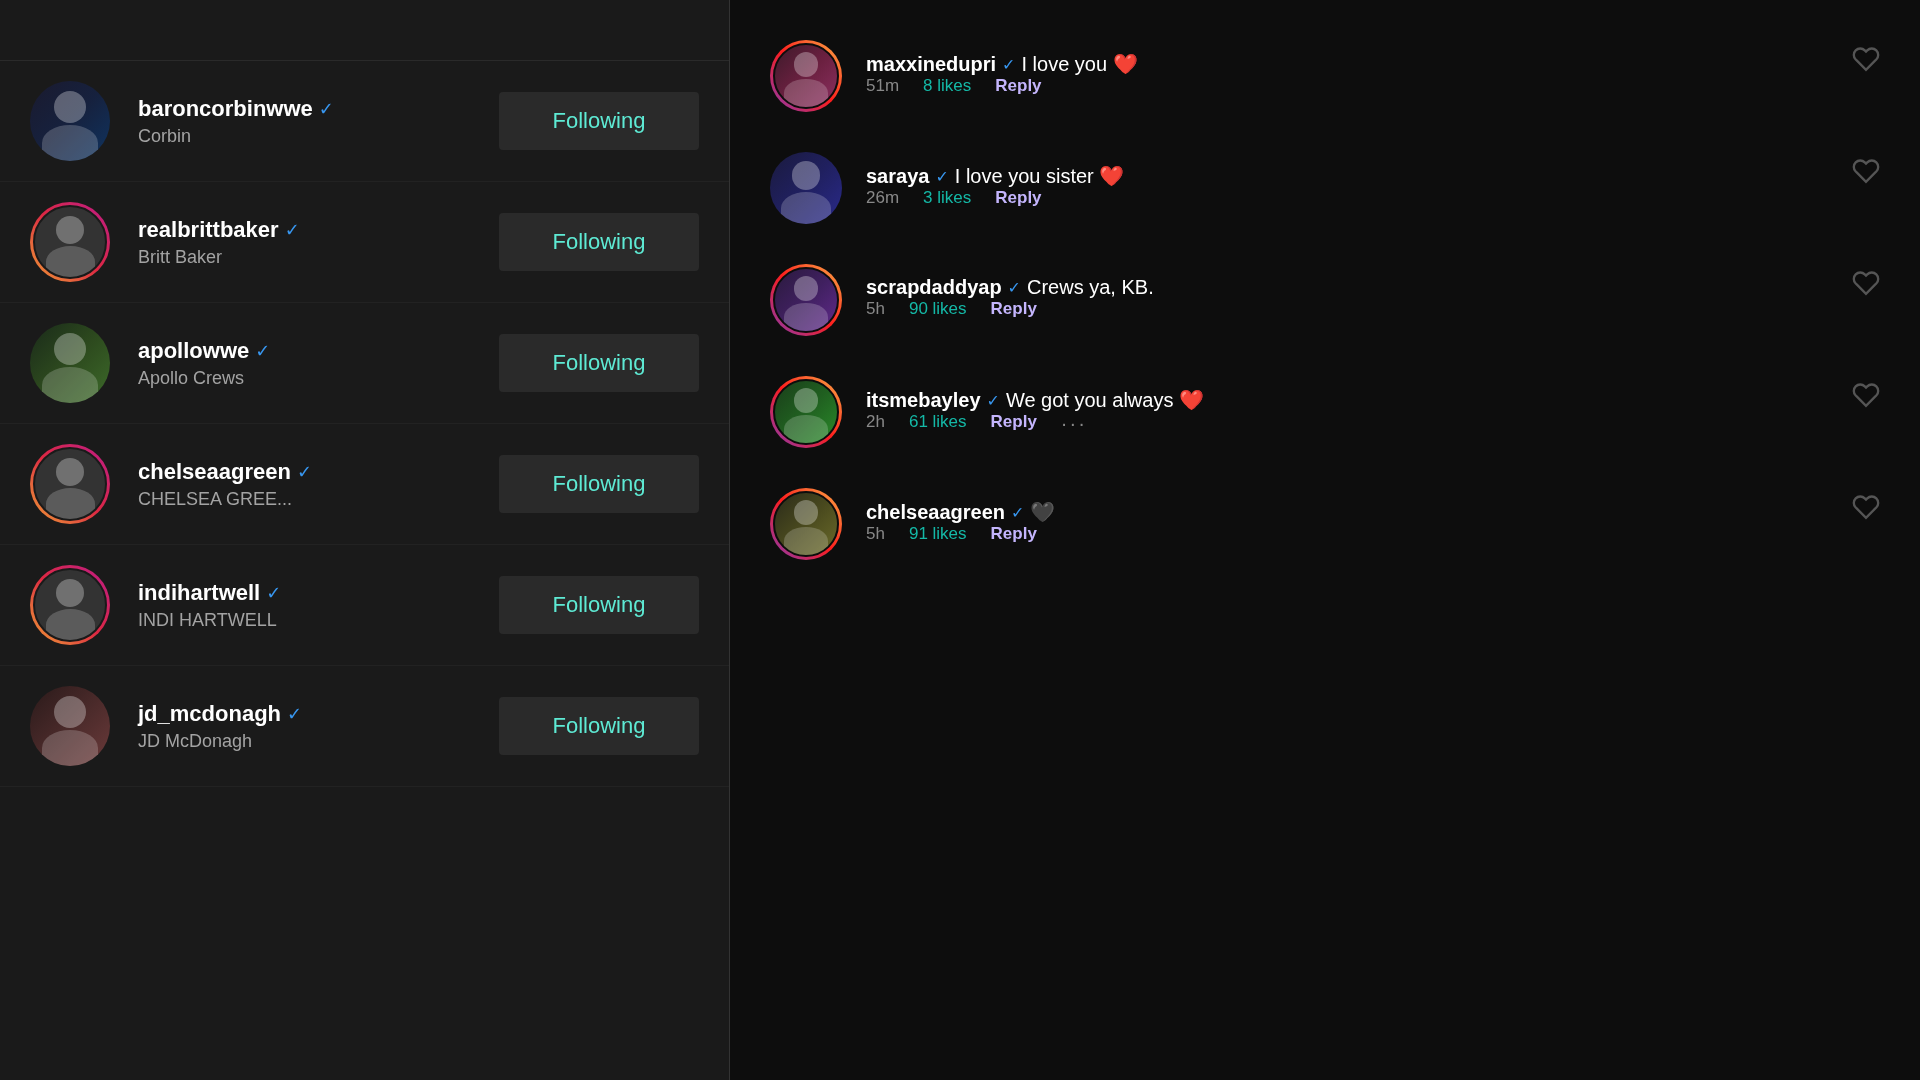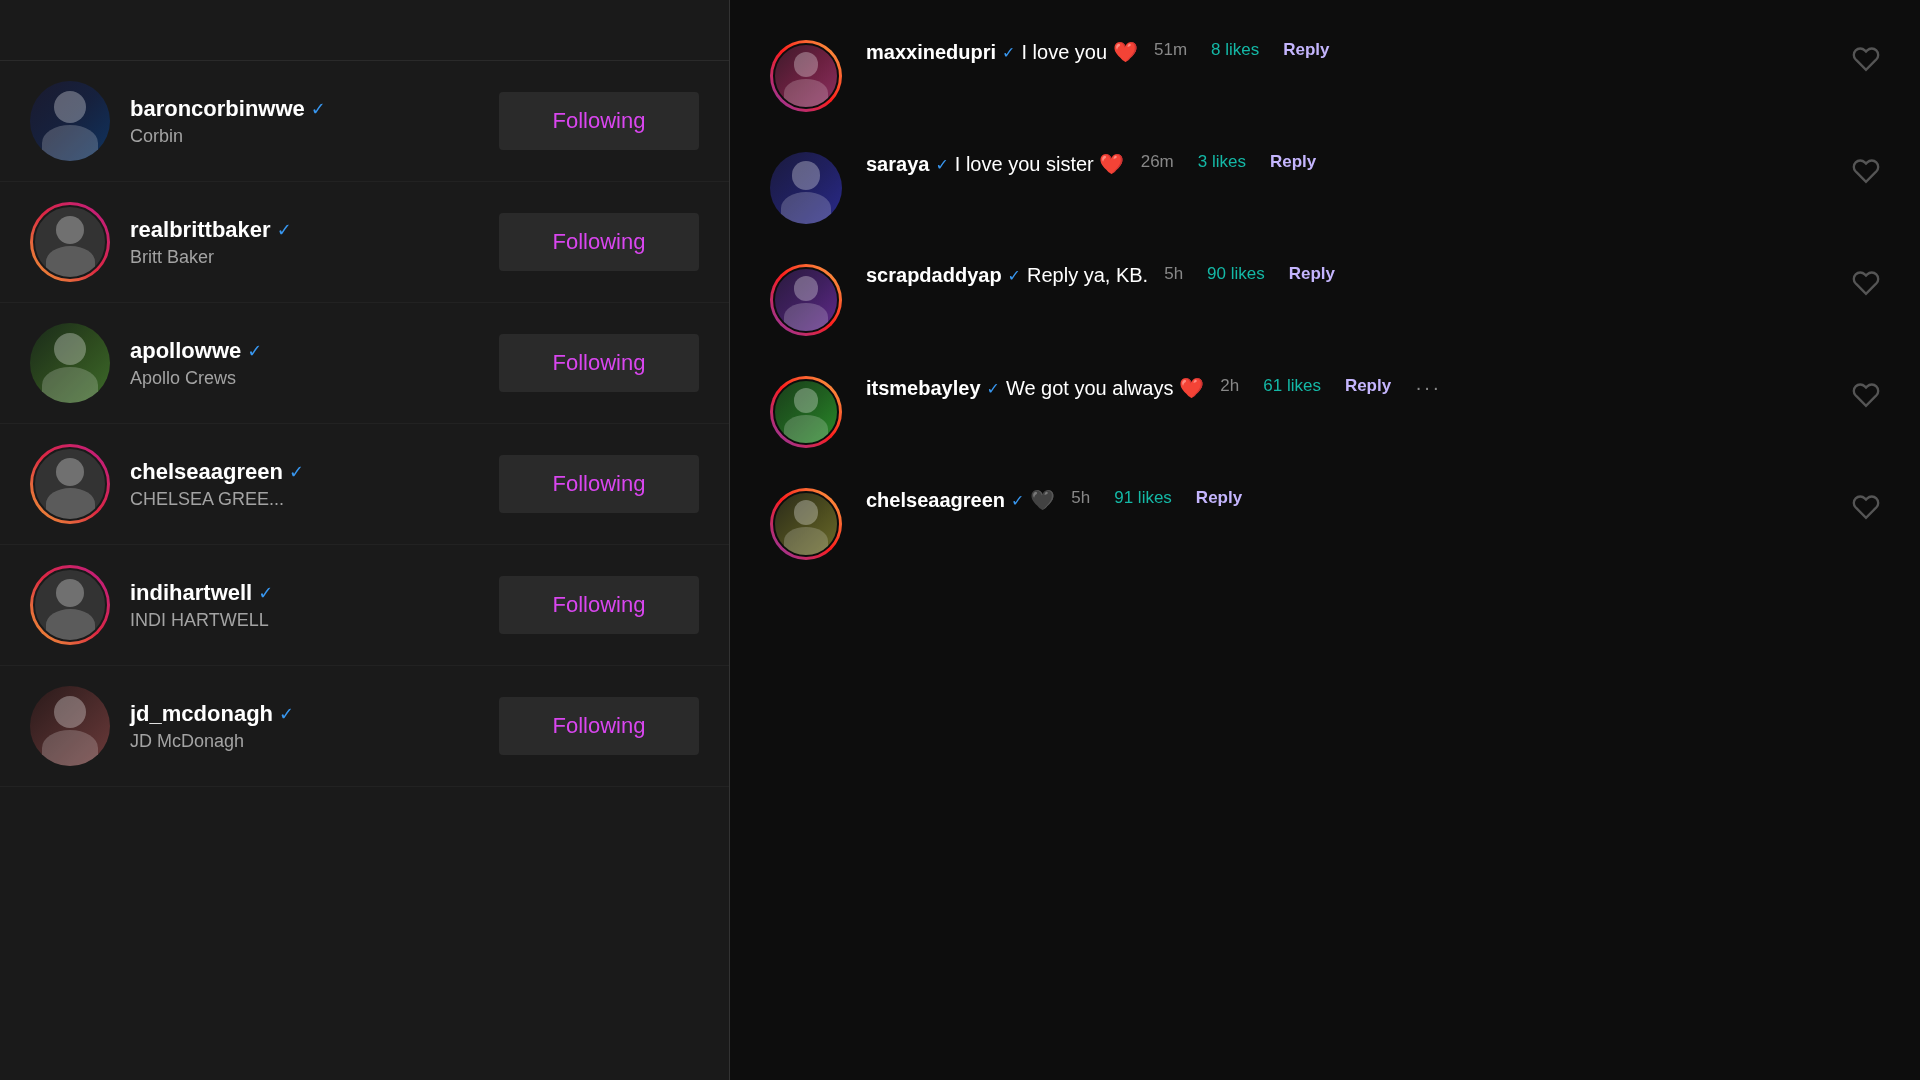--- a/index.html
+++ b/index.html
@@ -101,20 +101,21 @@
     .av-apollo { background: linear-gradient(135deg, #1a2a1a, #2d4a1e, #3d6b2a); }
     .av-chelsea { background: linear-gradient(135deg, #2a2a1a, #4a4a1e, #6b6b2a); }
     .av-indi { background: linear-gradient(135deg, #1a1a2a, #2a2a4a, #3a3a6b); }
     .av-jd { background: linear-gradient(135deg, #2a1a1a, #4a2a2a, #6b3a3a); }
 
     .user-info {
       flex: 1;
       display: flex;
       flex-direction: column;
       gap: 4px;
+      margin-left: 8px;
     }
 
     .username-row {
       display: flex;
       align-items: center;
       gap: 6px;
     }
 
     .username {
       color: #fff;
@@ -127,21 +128,21 @@
       font-size: 18px;
     }
 
     .display-name {
       color: #a3a3a3;
       font-size: 18px;
     }
 
     .following-btn {
       background: #2a2a2a;
-      color: #d946ef;
+      color: #5eead4;
       border: none;
       border-radius: 4px;
       padding: 16px 40px;
       font-size: 22px;
       font-weight: 500;
       cursor: pointer;
       white-space: nowrap;
       min-width: 200px;
     }
 
@@ -182,22 +183,23 @@
       width: 72px;
       height: 72px;
       border-radius: 50%;
       flex-shrink: 0;
       overflow: hidden;
     }
 
     .comment-body {
       flex: 1;
       display: flex;
-      flex-direction: row;
-      gap: 16px;
+      flex-direction: column;
+      gap: 0;
+      margin-top: 12px;
     }
 
     .comment-text-row {
       display: flex;
       align-items: center;
       flex-wrap: wrap;
       gap: 6px;
     }
 
     .comment-username {
@@ -485,21 +487,21 @@
           <div class="person-shape">
             <div class="person-head"></div>
             <div class="person-body"></div>
           </div>
         </div>
       </div>
     <div class="comment-body">
       <div class="comment-text-row">
         <span class="comment-username">scrapdaddyap</span>
         <span class="comment-verified">✓</span>
-        <span class="comment-text">Reply ya, KB.</span>
+        <span class="comment-text">Crews ya, KB.</span>
 
       </div>
       <div class="comment-meta">
         <span class="comment-time">5h</span>
         <span class="comment-likes-count">90 likes</span>
         <span class="comment-reply">Reply</span>
 
       </div>
     </div>
     <button class="heart-btn">

